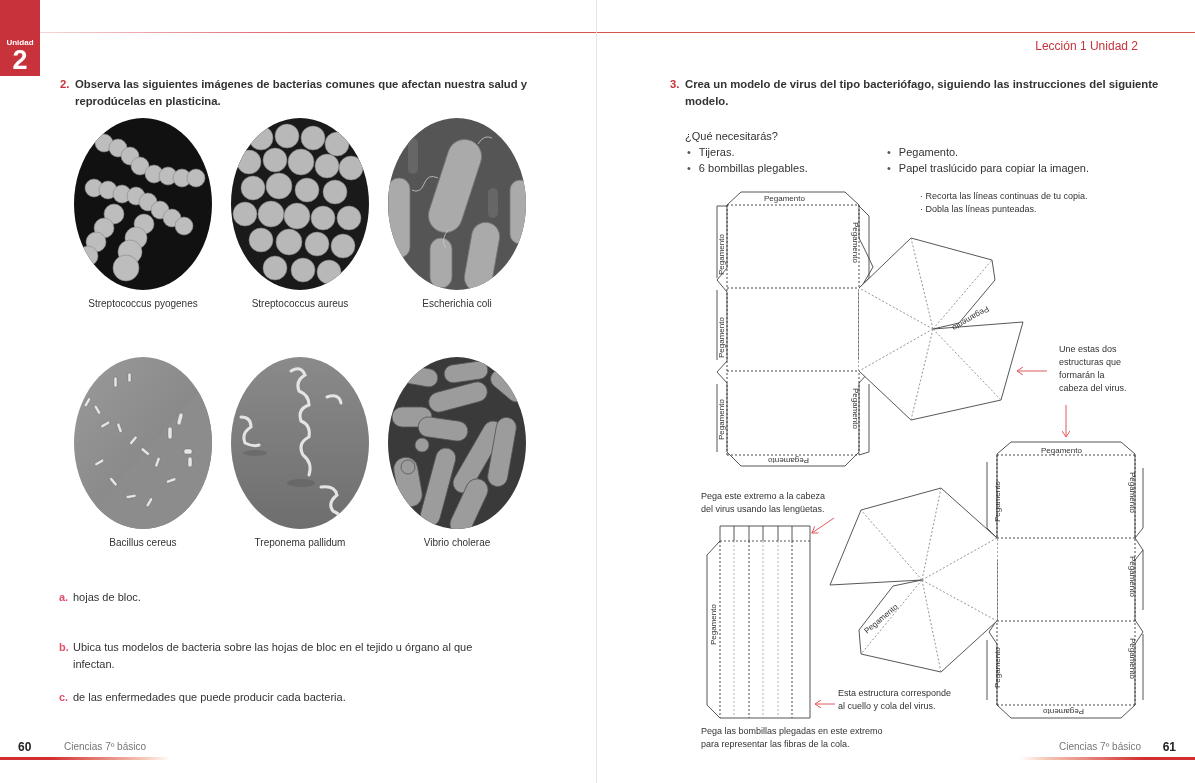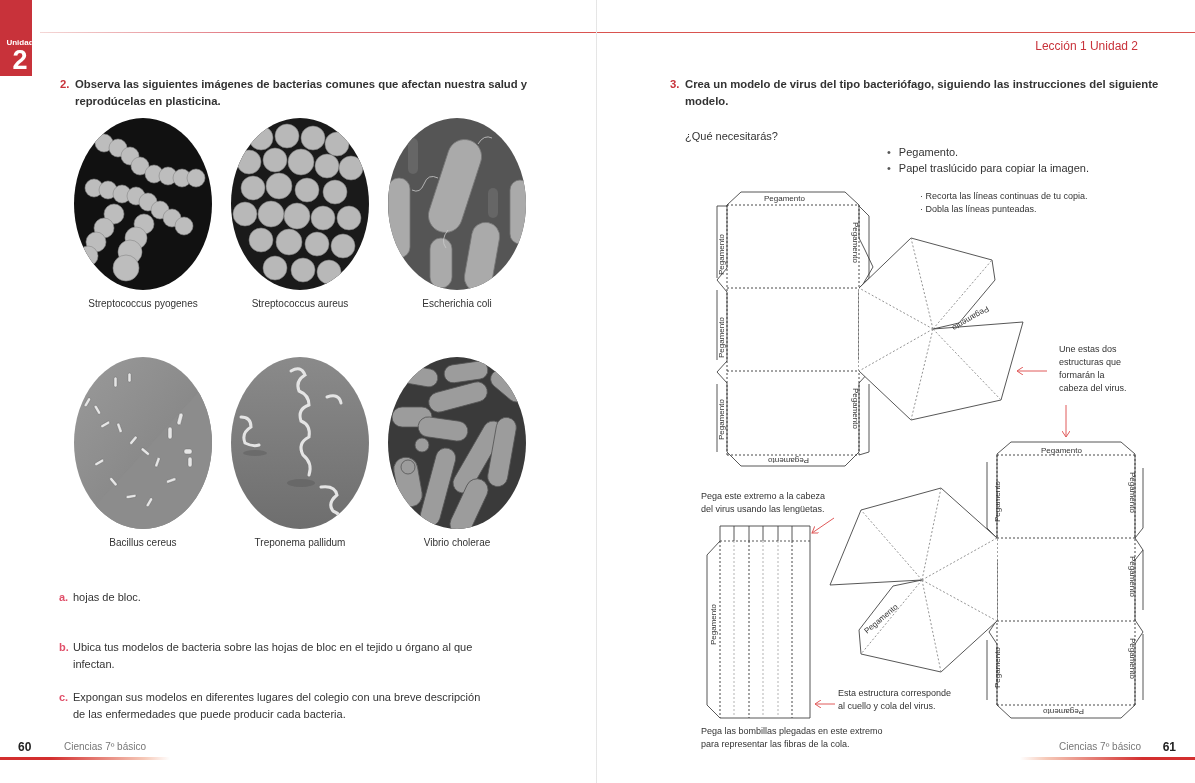--- a/index.html
+++ b/index.html
@@ -8,21 +8,21 @@
 
   .page { position: absolute; top: 0; height: 783px; background: #fff; }
   .page-left { left: 0; width: 597px; }
   .page-right { left: 597px; width: 598px; }
   .gutter { position: absolute; left: 596px; top: 0; width: 2px; height: 783px; background: linear-gradient(to right, #eee, #ddd, #eee); }
 
   .top-rule { position: absolute; top: 32px; height: 1px; }
   .page-left .top-rule { left: 40px; right: 0; background: linear-gradient(to right, #f4d7d6, #e0707a 40%, #d9534f); }
   .page-right .top-rule { left: 0; right: 0; background: #d9534f; }
 
-  .unit-tab { position: absolute; left: 0; top: 0; width: 32px; height: 76px; background: #c8323a; color: #fff; text-align: center; }
+  .unit-tab { position: absolute; left: 0; top: 0; width: 40px; height: 76px; background: #c8323a; color: #fff; text-align: center; }
   .unit-tab .unit-label { position: absolute; top: 38px; left: 0; width: 40px; font-size: 8px; font-weight: bold; }
   .unit-tab .unit-num { position: absolute; top: 47px; left: 0; width: 40px; font-size: 27px; font-weight: bold; line-height: 27px; }
 
   .lesson-header { position: absolute; right: 57px; top: 39px; font-size: 12px; color: #c8323a; }
   .lesson-header b { font-weight: normal; }
 
   .question { position: absolute; font-size: 11.3px; line-height: 17px; font-weight: bold; color: #333; }
   .question .qnum { color: #c8323a; position: absolute; left: -15px; top: 0; }
 
   .bacteria-grid { position: absolute; left: 68px; top: 115px; width: 470px; }
@@ -249,21 +249,20 @@
     <span class="lbl">a.</span>
     <div>hojas de bloc.</div>
   </div>
   <div class="sub" style="top:639px;">
     <span class="lbl">b.</span>
     <div>Ubica tus modelos de bacteria sobre las hojas de bloc en el tejido u órgano al que</div>
     <div>infectan.</div>
   </div>
   <div class="sub" style="top:689px;">
     <span class="lbl">c.</span>
-    <div>Expongan sus modelos en diferentes lugares del colegio con una breve descripción</div>
     <div>de las enfermedades que puede producir cada bacteria.</div>
   </div>
 
   <div class="footer-left">
     <span class="pnum">60</span>
     <span class="book">Ciencias 7º básico</span>
     <div class="bar"></div>
   </div>
 </div>
 
@@ -277,20 +276,24 @@
   </div>
 
   <div class="question" style="left:88px; top:76px; width:480px;">
     <span class="qnum">3.</span>
     <div>Crea un modelo de virus del tipo bacteriófago, siguiendo las instrucciones del siguiente</div>
     <div>modelo.</div>
   </div>
 
   <div class="needs">
     <div>¿Qué necesitarás?</div>
+    <ul>
+      <li>Tijeras.</li>
+      <li>6 bombillas plegables.</li>
+    </ul>
     <ul class="col2">
       <li>Pegamento.</li>
       <li>Papel traslúcido para copiar la imagen.</li>
     </ul>
   </div>
 
   <svg class="diagram" width="598" height="783" viewBox="0 0 598 783">
     <defs>
       <marker id="arrowhead" markerWidth="8" markerHeight="8" refX="6" refY="4" orient="auto">
         <path d="M0 0 L6 4 L0 8" fill="none" stroke="#e05a5a" stroke-width="1"></path>

